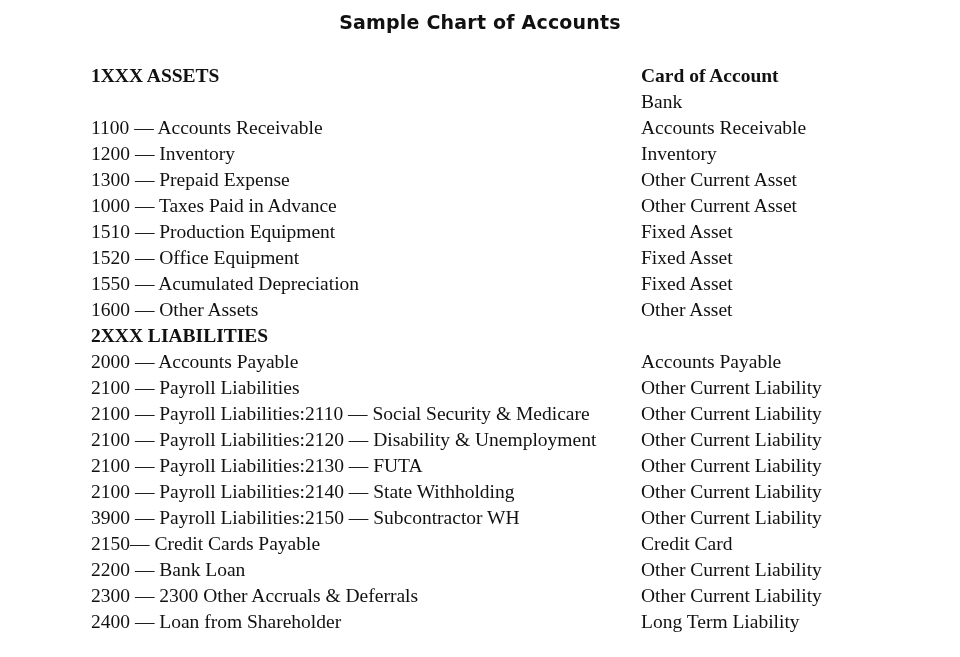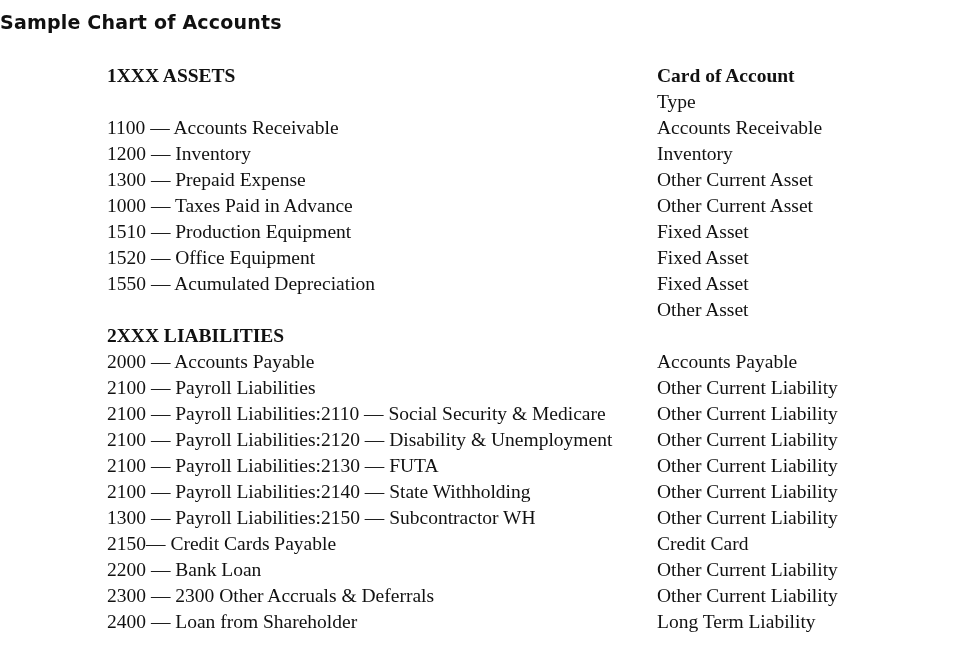--- a/index.html
+++ b/index.html
@@ -12,41 +12,40 @@
       height: 657px;
       position: relative;
       overflow: hidden;
       color: #111111;
     }
     .title {
       position: absolute;
       left: 0;
       width: 960px;
       top: 11px;
-      text-align: left;
+      text-align: center;
       font-family: "DejaVu Sans", sans-serif;
       font-weight: bold;
       font-size: 19px;
       letter-spacing: 0.2px;
       color: #111;
     }
     .doc {
       position: absolute;
       top: 63px;
       left: 91px;
       width: 780px;
       font-family: "Liberation Serif", serif;
       font-size: 19.5px;
     }
     .row {
       position: relative;
       height: 26px;
       line-height: 26px;
       white-space: nowrap;
-      margin-left: 16px;
     }
     .row .name {
       position: absolute;
       left: 0;
       top: 0;
     }
     .row .type {
       position: absolute;
       left: 550px;
       top: 0;
@@ -60,21 +59,21 @@
 
 <div class="title">Sample Chart of Accounts</div>
 
 <div class="doc">
   <div class="row">
     <span class="name bold">1XXX ASSETS</span>
     <span class="type bold">Card of Account</span>
   </div>
 
   <div class="row">
-    <span class="type">Type</span>
+    <span class="type">Bank</span>
   </div>
   <div class="row">
     <span class="name">1100 — Accounts Receivable</span>
     <span class="type">Accounts Receivable</span>
   </div>
   <div class="row">
     <span class="name">1200 — Inventory</span>
     <span class="type">Inventory</span>
   </div>
   <div class="row">
@@ -91,20 +90,21 @@
   </div>
   <div class="row">
     <span class="name">1520 — Office Equipment</span>
     <span class="type">Fixed Asset</span>
   </div>
   <div class="row">
     <span class="name">1550 — Acumulated Depreciation</span>
     <span class="type">Fixed Asset</span>
   </div>
   <div class="row">
+    <span class="name">1600 — Other Assets</span>
     <span class="type">Other Asset</span>
   </div>
   <div class="row">
     <span class="name bold">2XXX LIABILITIES</span>
   </div>
   <div class="row">
     <span class="name">2000 — Accounts Payable</span>
     <span class="type">Accounts Payable</span>
   </div>
   <div class="row">
@@ -121,21 +121,21 @@
   </div>
   <div class="row">
     <span class="name">2100 — Payroll Liabilities:2130 — FUTA</span>
     <span class="type">Other Current Liability</span>
   </div>
   <div class="row">
     <span class="name">2100 — Payroll Liabilities:2140 — State Withholding</span>
     <span class="type">Other Current Liability</span>
   </div>
   <div class="row">
-    <span class="name">1300 — Payroll Liabilities:2150 — Subcontractor WH</span>
+    <span class="name">3900 — Payroll Liabilities:2150 — Subcontractor WH</span>
     <span class="type">Other Current Liability</span>
   </div>
   <div class="row">
     <span class="name">2150— Credit Cards Payable</span>
     <span class="type">Credit Card</span>
   </div>
   <div class="row">
     <span class="name">2200 — Bank Loan</span>
     <span class="type">Other Current Liability</span>
   </div>

